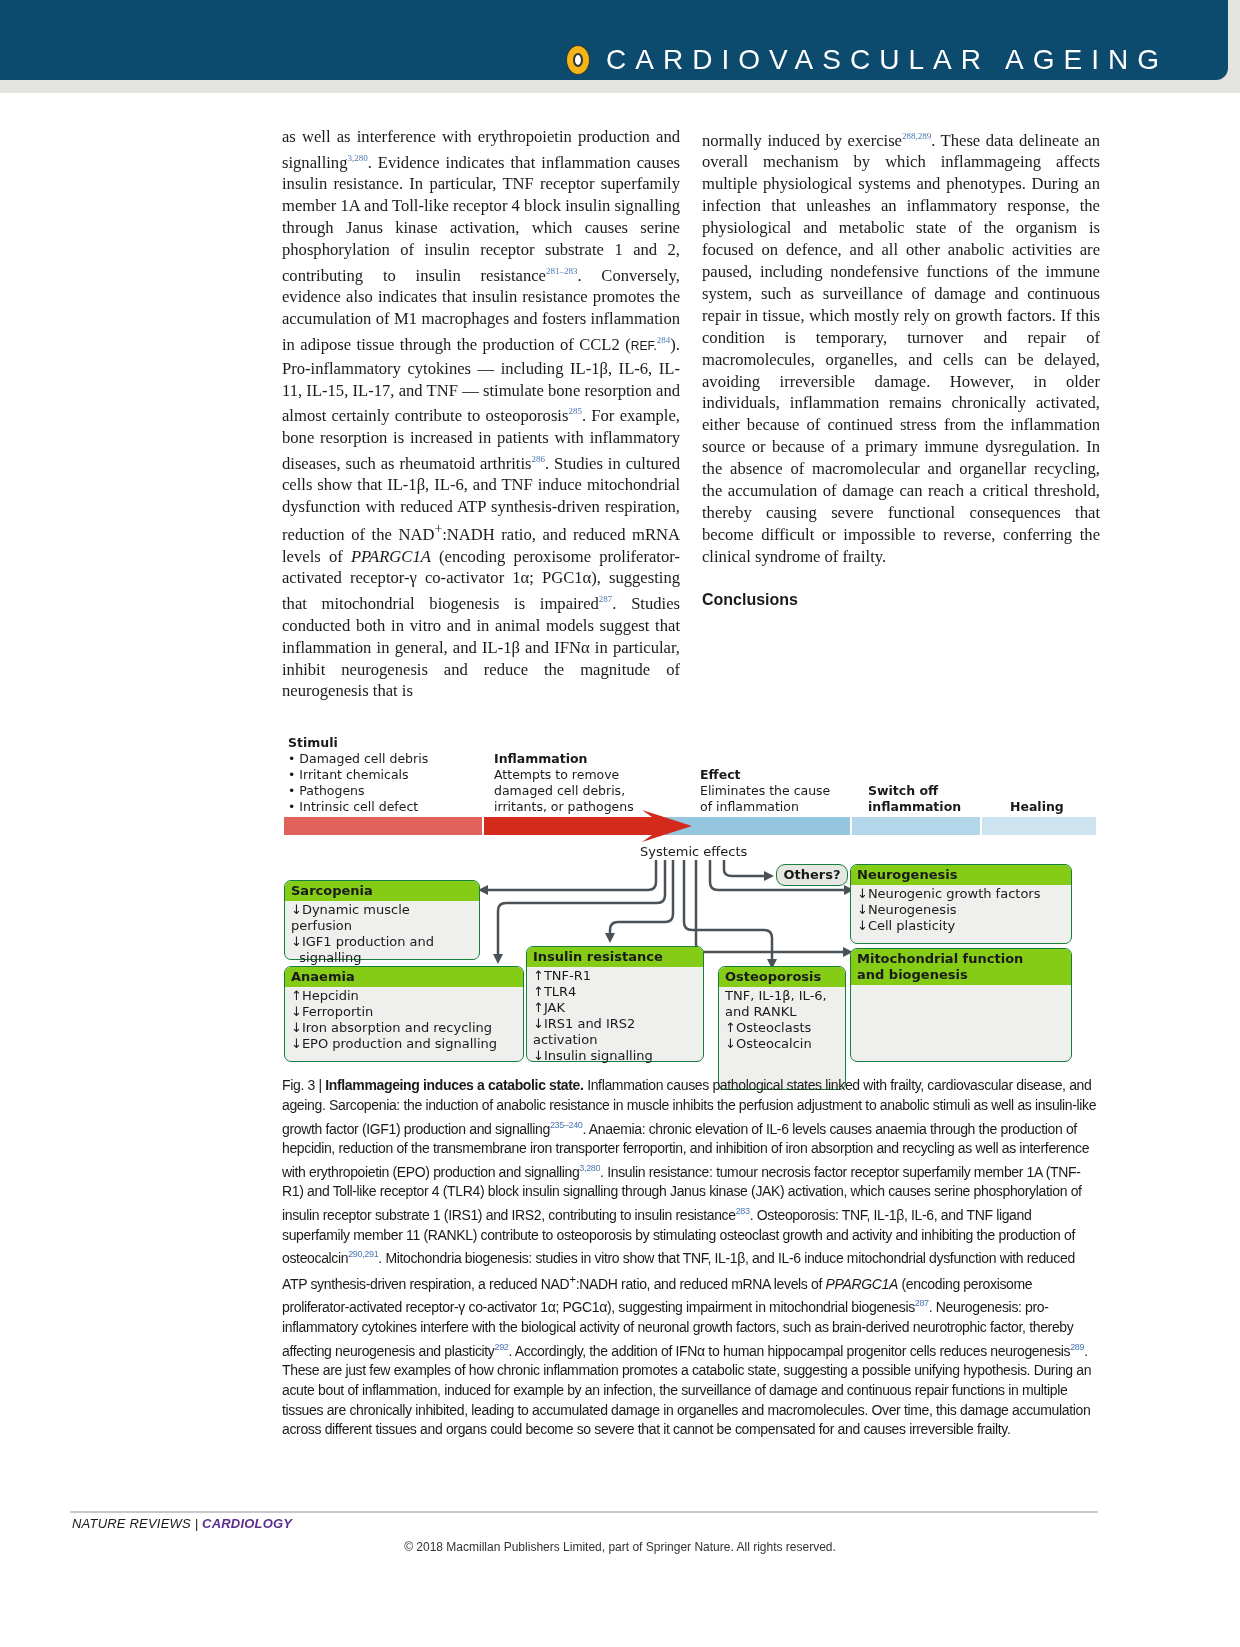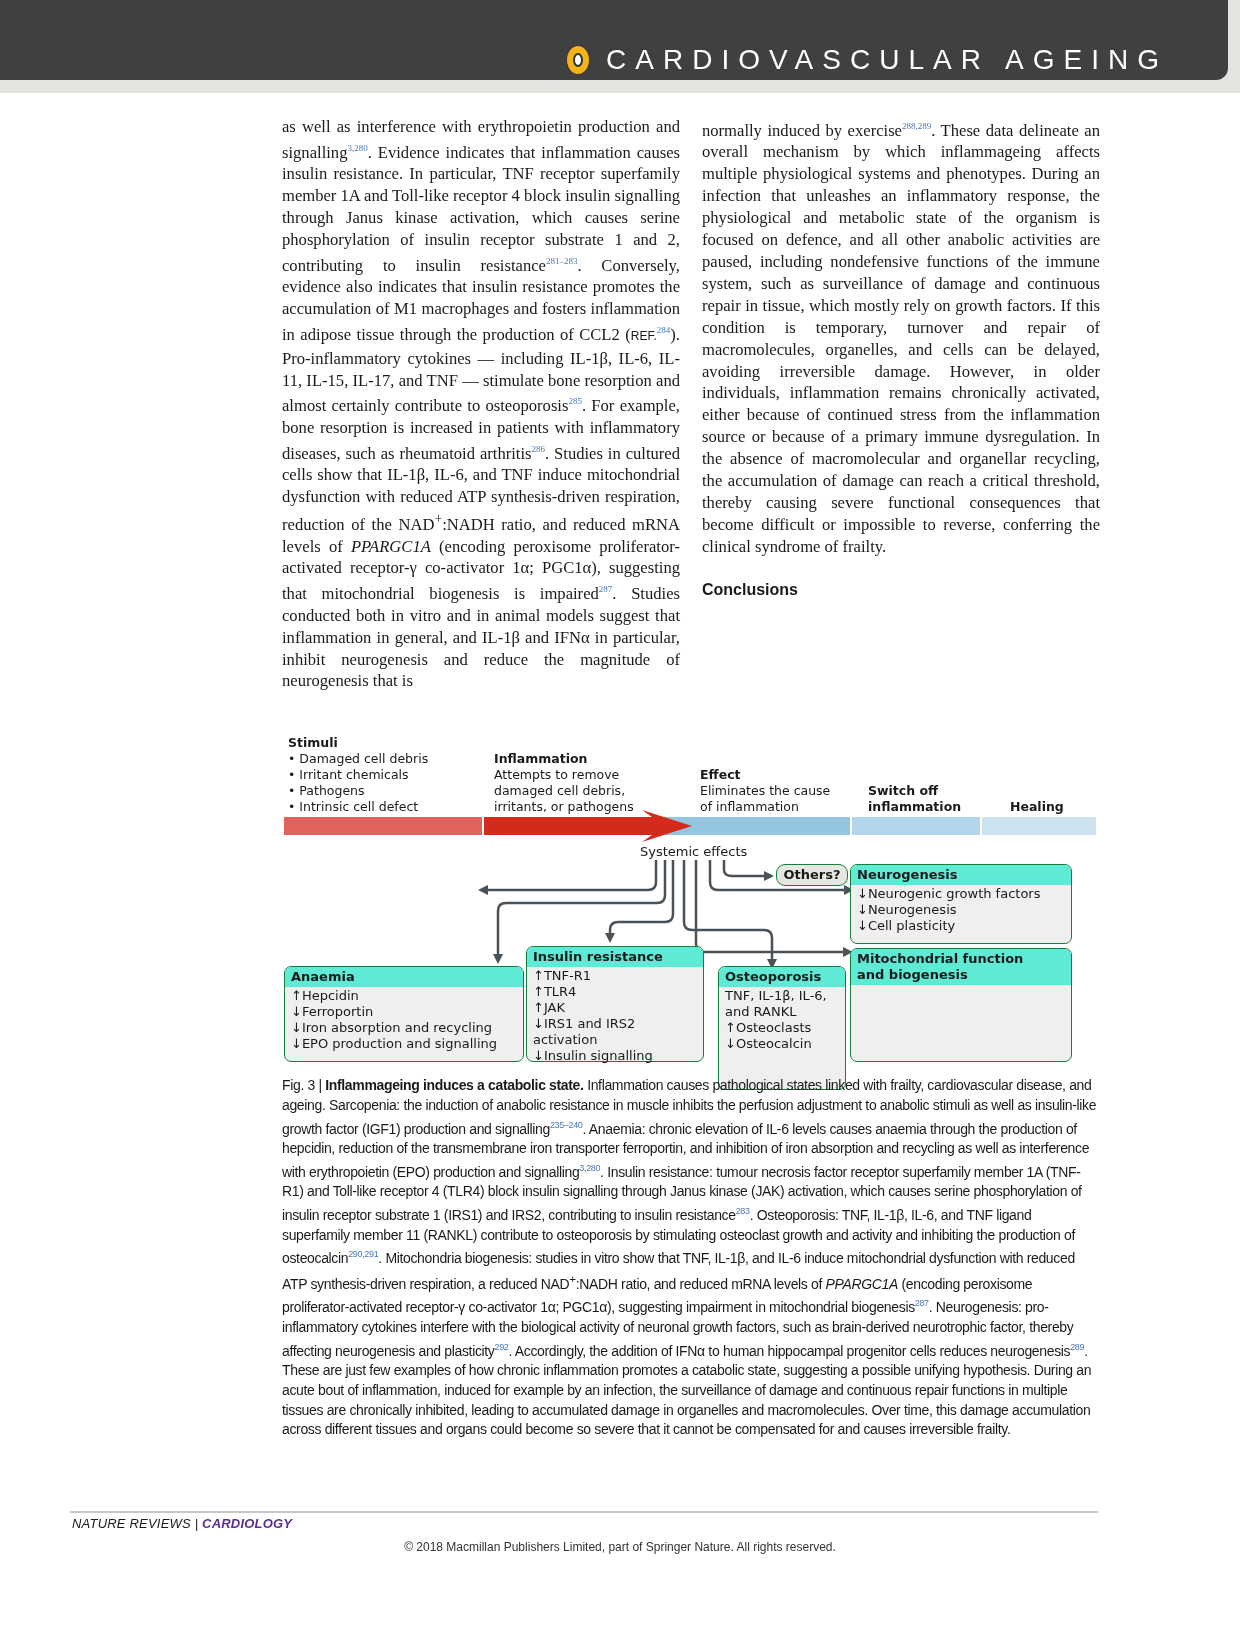--- a/index.html
+++ b/index.html
@@ -1,41 +1,41 @@
 <!DOCTYPE html>
 <html><head>
 <meta charset="utf-8">
 <style>
   html, body { margin:0; padding:0; }
   body { width:1240px; height:1647px; background:#ffffff; position:relative; overflow:hidden;
          font-family:"Liberation Serif","DejaVu Serif",serif; color:#1a1a1a; }
   .header-band { position:absolute; left:0; top:0; width:1240px; height:93px; background:#e3e3e0; }
-  .header-purple { position:absolute; left:0; top:0; width:1228px; height:80px; background:#404040;
+  .header-purple { position:absolute; left:0; top:0; width:1228px; height:80px; background:#0c4a6e;
                    border-bottom-right-radius:12px; }
   .header-title { position:absolute; right:60px; top:44px; color:#fff; font-family:"Liberation Sans","DejaVu Sans",sans-serif;
                   font-size:28px; letter-spacing:9px; display:flex; align-items:center; }
   .logo { width:22px; height:28px; border-radius:50%; background:#f2b417; display:inline-flex; align-items:center; justify-content:center;
           margin-right:16px; border:1px solid #333; }
   .logo-inner { width:10px; height:14px; border-radius:50%; background:#fff; border:2px solid #333; box-sizing:border-box; }
 
-  .col { position:absolute; top:116px; width:398px; font-size:16.6px; line-height:21.9px; text-align:justify; }
+  .col { position:absolute; top:126px; width:398px; font-size:16.6px; line-height:21.9px; text-align:justify; }
   .col p { margin:0; }
   .col-left { left:282px; }
   .col-right { left:702px; }
   sup.ref { color:#4a77b4; font-size:9px; }
   .small-caps-ref { font-family:"Liberation Sans",sans-serif; font-size:12px; }
   .section-heading { font-family:"Liberation Sans","DejaVu Sans",sans-serif; font-weight:bold; font-size:16px; margin-top:21px !important; line-height:22px; }
 
   
   .fig { position:absolute; left:282px; top:730px; width:816px; height:340px; font-family:"DejaVu Sans","Liberation Sans",sans-serif; }
   .stage { position:absolute; font-size:12.5px; line-height:16px; color:#1a1a1a; }
   .stage b { font-weight:bold; }
   .bar { position:absolute; top:87px; height:18px; }
   .box { position:absolute; background:#efefed; border:1px solid #15803d; border-radius:7px; font-size:13px; line-height:16px; box-sizing:border-box; }
-  .box .bh { background:#5eead4; font-weight:bold; padding:2px 6px; border-radius:6px 6px 0 0; }
+  .box .bh { background:#84cc16; font-weight:bold; padding:2px 6px; border-radius:6px 6px 0 0; }
   .box .bb { padding:1px 6px; }
   .sys { position:absolute; left:358px; top:114px; font-size:13px; }
   .arrows { position:absolute; left:0; top:0; }
 
   .caption { position:absolute; left:282px; top:1076px; width:816px; font-family:"Liberation Sans","DejaVu Sans",sans-serif;
              font-size:14px; line-height:19.8px; letter-spacing:-0.35px; color:#1a1a1a; }
   .caption b { font-weight:bold; }
 
   .footer-rule { position:absolute; left:70px; top:1511px; width:1028px; height:2px; background:#c8c8c8; }
   .footer-journal { position:absolute; left:72px; top:1516px; font-family:"Liberation Sans",sans-serif; font-size:13px; letter-spacing:0.2px;font-style:italic; }
@@ -114,20 +114,24 @@
       <polygon points="490,239 485,229 495,229"></polygon>
       <polygon points="571,222 561,217 561,227"></polygon>
       <polygon points="572,160 562,155 562,165"></polygon>
       <polygon points="492,146 482,141 482,151"></polygon>
     </g>
   </svg>
   <div class="sys">Systemic effects</div>
 
   <div class="box" style="left:494px;top:134px;width:72px;height:22px;border-radius:9px;font-weight:bold;text-align:center;line-height:20px;background:#e6e6e2;">Others?</div>
 
+  <div class="box" style="left:2px;top:150px;width:196px;height:80px;">
+    <div class="bh">Sarcopenia</div>
+    <div class="bb"><span>↓Dynamic muscle perfusion</span><br><span>↓IGF1 production and</span><br>&nbsp;&nbsp;<span>signalling</span></div>
+  </div>
   <div class="box" style="left:2px;top:236px;width:240px;height:96px;">
     <div class="bh">Anaemia</div>
     <div class="bb"><span>↑Hepcidin</span><br><span>↓Ferroportin</span><br><span>↓Iron absorption and recycling</span><br><span>↓EPO production and signalling</span></div>
   </div>
   <div class="box" style="left:244px;top:216px;width:178px;height:116px;">
     <div class="bh">Insulin resistance</div>
     <div class="bb"><span>↑TNF-R1</span><br><span>↑TLR4</span><br><span>↑JAK</span><br><span>↓IRS1 and IRS2 activation</span><br><span>↓Insulin signalling</span></div>
   </div>
   <div class="box" style="left:436px;top:236px;width:128px;height:124px;">
     <div class="bh">Osteoporosis</div>

